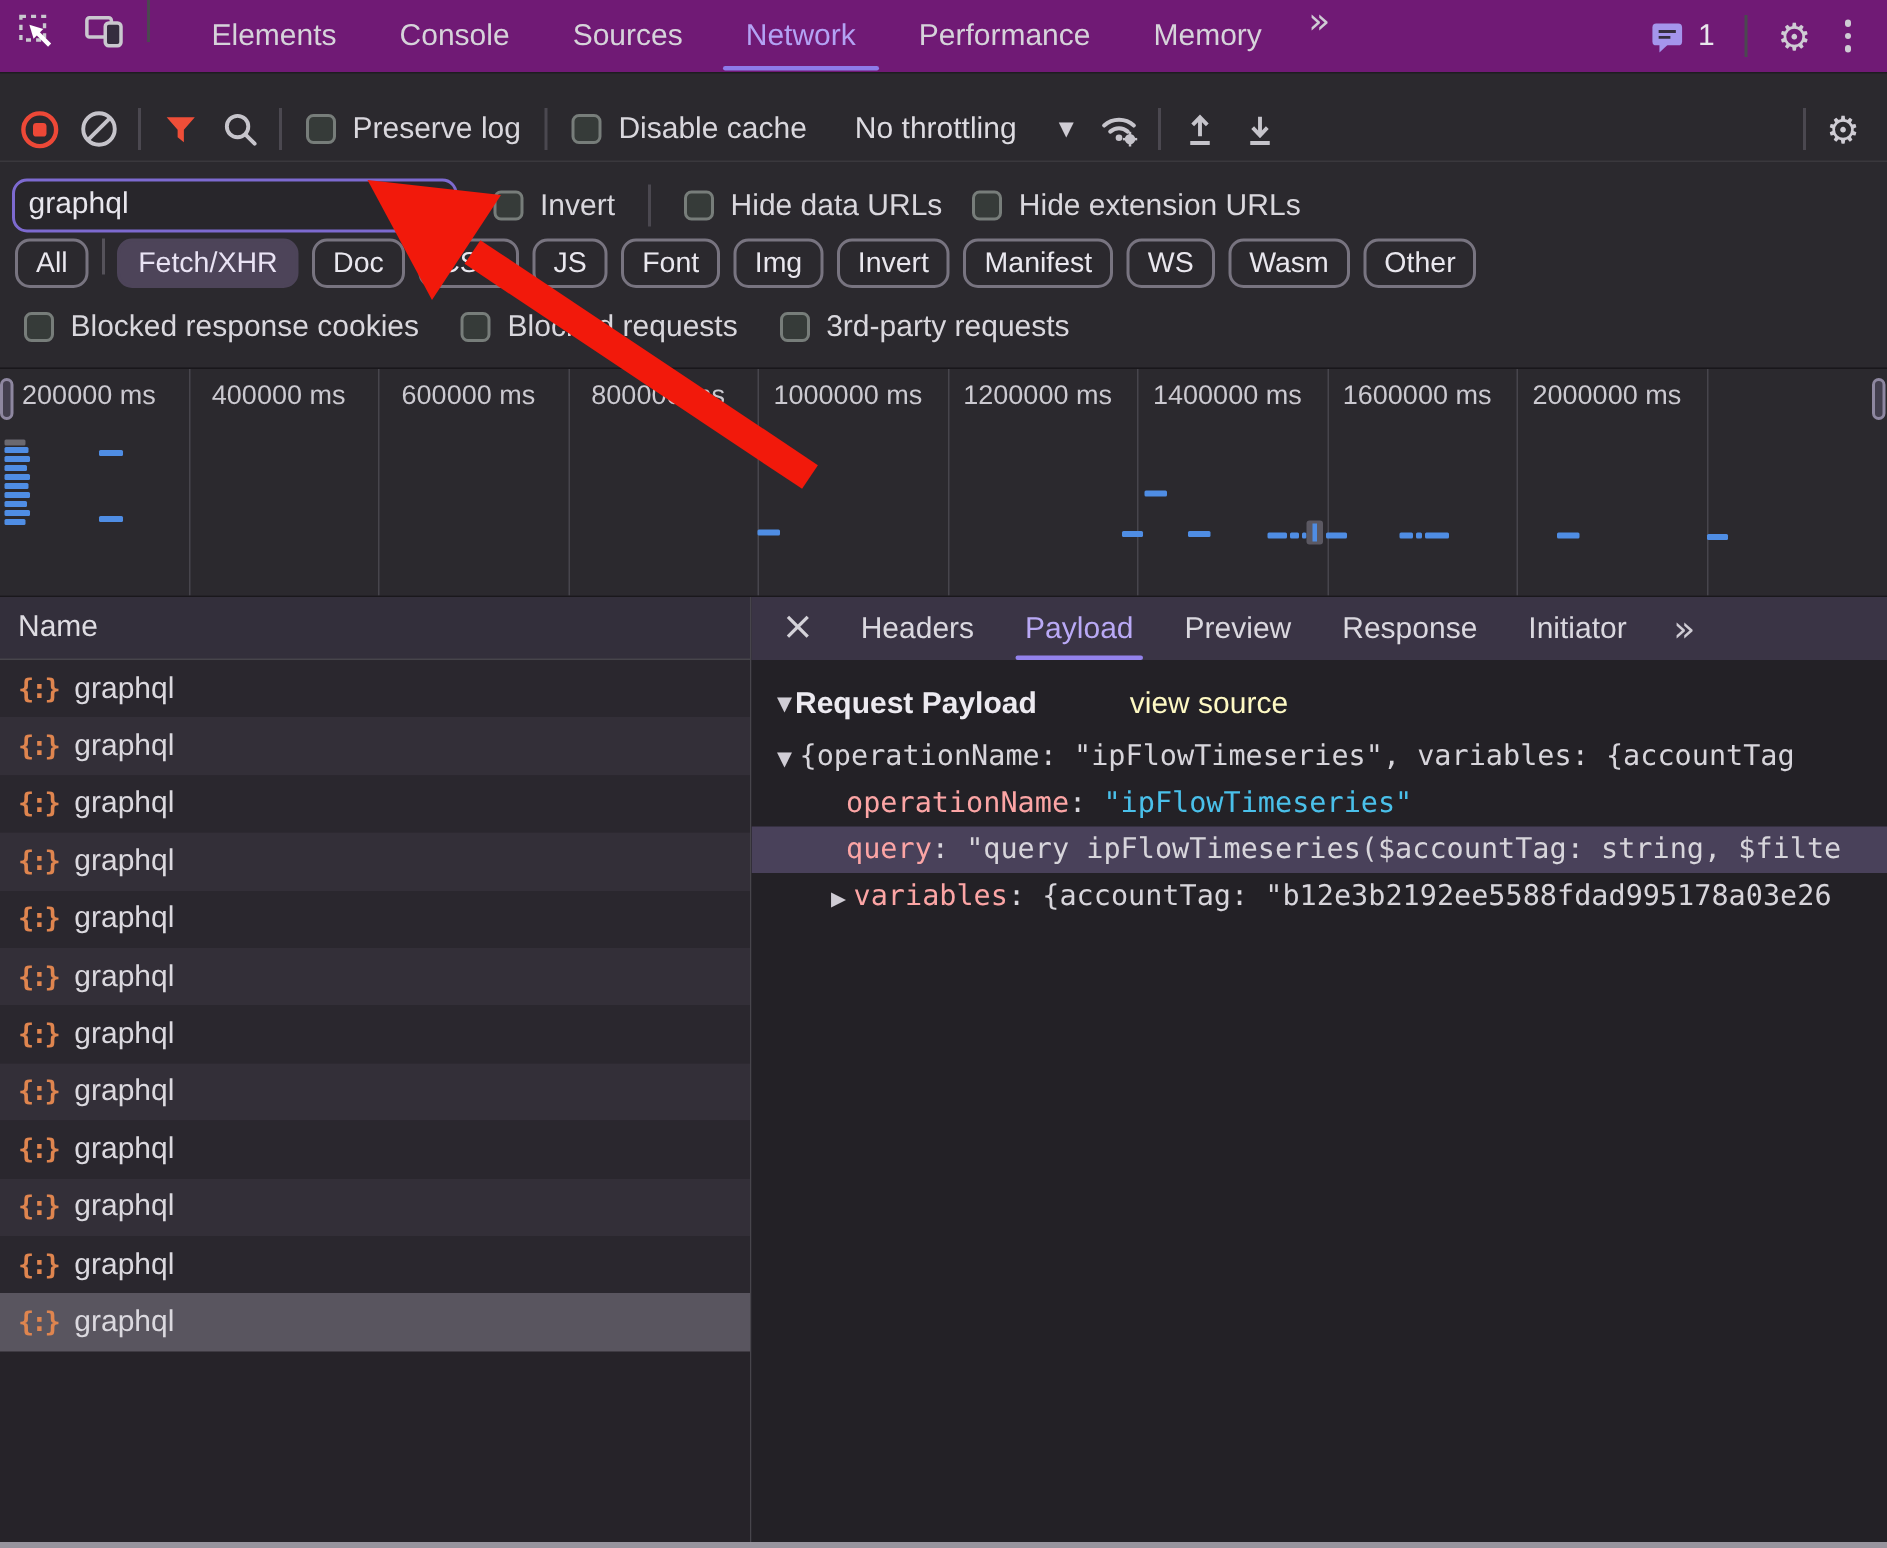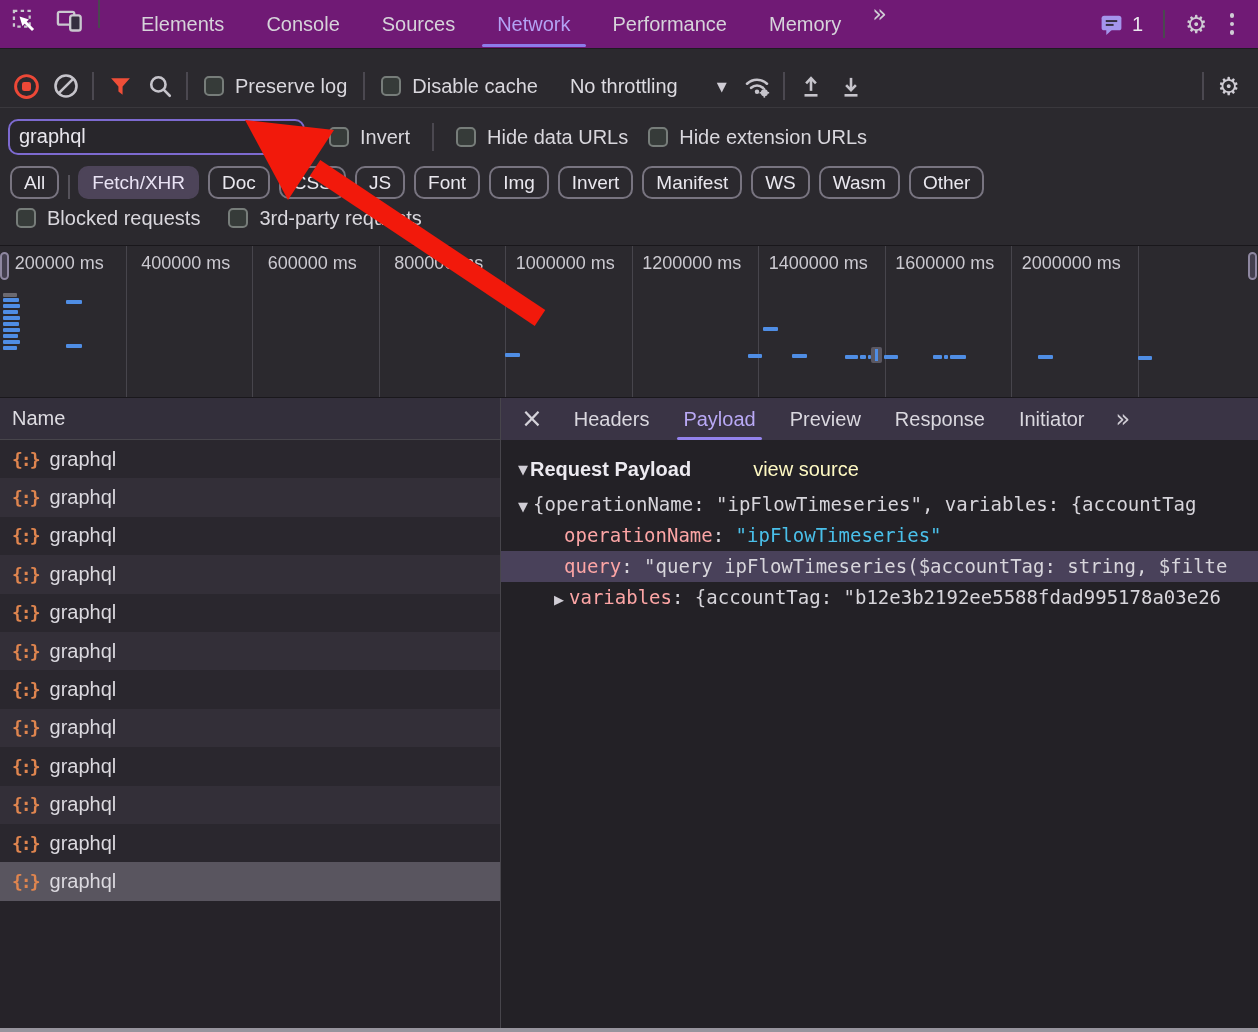--- a/index.html
+++ b/index.html
@@ -27,36 +27,36 @@
   .dots { display:flex; flex-direction:column; gap:4px; padding:4px 8px; cursor:pointer; }
   .dots i { width:4.5px; height:4.5px; border-radius:50%; background:#cfccd4; }
 
   
   .nettoolbar { height:60px; background:#2b292e; border-top:1px solid #1e1c21; border-bottom:1px solid #3a383d;
     display:flex; align-items:center; padding:16px 10px 0 6px; }
   .ntb-icon { width:40px; height:38px; display:flex; align-items:center; justify-content:center; flex:none; cursor:pointer; }
   .cb { width:20px; height:20px; border:2px solid #777d7a; border-radius:5px; background:#363b39; flex:none; cursor:pointer; }
   .cb-item { display:flex; align-items:center; gap:11px; margin:0 10px; cursor:default; }
   .cb-item span.lbl { font-size:20px; color:#d9d7dd; white-space:nowrap; }
-  .throttle { display:flex; align-items:center; gap:39px; margin-left:22px; cursor:pointer; }
+  .throttle { display:flex; align-items:center; gap:28px; margin-left:22px; cursor:pointer; }
   .throttle .val { font-size:20px; color:#dddbe1; }
   .caret { font-size:13px; color:#cfccd4; }
   .toolbar-spacer { flex:1; }
 
   
   .filtersec { background:#2b292e; padding:7px 0 8px; }
   .frow1 { display:flex; align-items:center; height:44px; }
   .filter-input-wrap { position:relative; width:297px; margin-left:8px; flex:none; }
   .filter-input { width:100%; height:36px; background:#28262b; border:2px solid #7d6ad0; border-radius:10px;
     color:#e8e6ed; font-size:20px; padding:0 34px 2px 9px; outline:none; font-family:"Liberation Sans",sans-serif; }
   .clear-btn { position:absolute; right:8px; top:8px; width:21px; height:21px; border-radius:50%; background:#8b8893;
     display:flex; align-items:center; justify-content:center; cursor:pointer; }
   .clear-btn span { color:#2b292e; font-size:17px; font-weight:bold; line-height:1; }
   .frow1 .vdiv { margin:0 12px; }
-  .chiprow { display:flex; align-items:flex-end; height:40px; padding-left:10px; }
+  .chiprow { display:flex; align-items:flex-start; height:40px; padding-left:10px; }
   .chip { border:2px solid #787480; border-radius:10px; background:transparent; color:#e9e7ee;
     font-size:19px; font-weight:500; height:33px; padding:0 12px; display:flex; align-items:center; cursor:pointer;
     margin-right:9px; white-space:nowrap; font-family:"Liberation Sans",sans-serif; }
   .chip.active { background:#4d4459; border-color:#4d4459; color:#e9e3f4; }
   .chip-div { width:2px; height:24px; background:#55525a; margin:0 8px 0 0; flex:none; }
   .blockrow { display:flex; align-items:center; height:38px; padding-left:6px; }
   .blockrow .cb-item { margin-right:18px; }
 
   
   .timeline { position:relative; height:152px; background:#2b292e; border-top:1px solid #19171b; display:flex; overflow:hidden; }
@@ -256,20 +256,24 @@
       <button class="chip">JS</button>
       <button class="chip">Font</button>
       <button class="chip">Img</button>
       <button class="chip">Invert</button>
       <button class="chip">Manifest</button>
       <button class="chip">WS</button>
       <button class="chip">Wasm</button>
       <button class="chip">Other</button>
     </div>
   <div class="blockrow" id="block-row">
+      <div class="cb-item">
+        <span class="cb"></span>
+        <span class="lbl">Blocked response cookies</span>
+      </div>
       <div class="cb-item">
         <span class="cb"></span>
         <span class="lbl">Blocked requests</span>
       </div>
       <div class="cb-item">
         <span class="cb"></span>
         <span class="lbl">3rd-party requests</span>
       </div>
     </div>
 </div>

